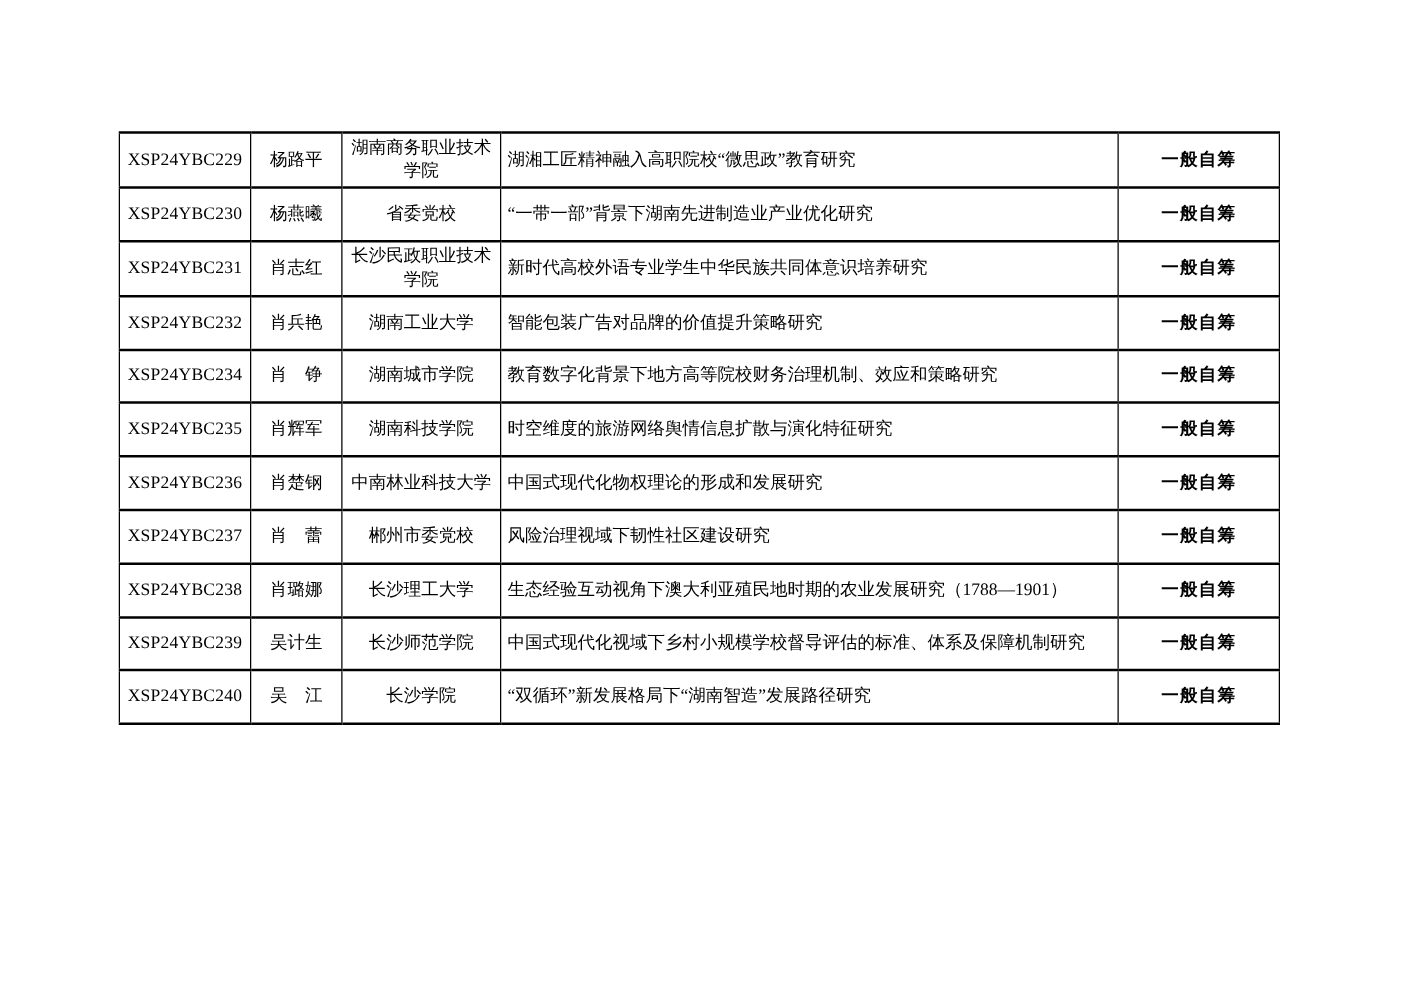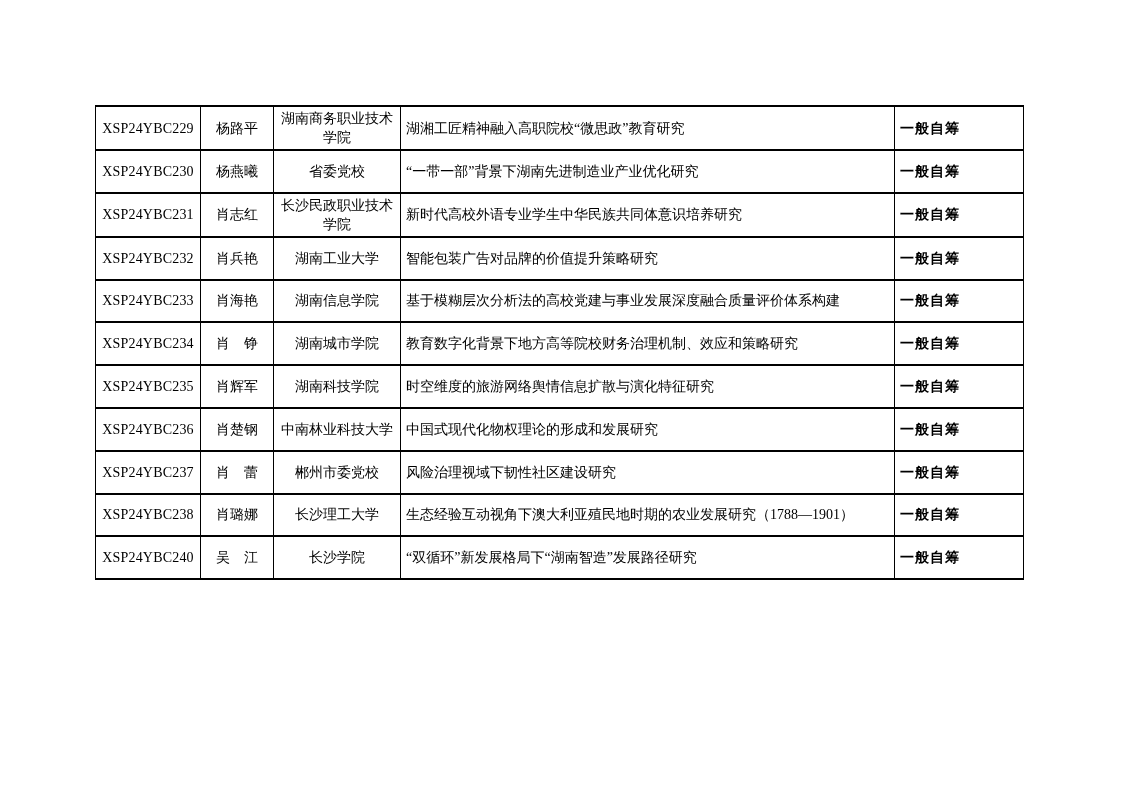--- a/index.html
+++ b/index.html
@@ -53,21 +53,21 @@
     text-align: center;
     padding: 2px 6px;
     margin-left: 18px;
   }
   td.cell-title {
     text-align: left;
     padding: 2px 7px;
     margin-left: 36px;
   }
   td.cell-funding {
-    text-align: left;
+    text-align: center;
     font-weight: bold;
     letter-spacing: 1px;
   }
   .page-footer {
     position: absolute;
     left: 97px;
     top: 703px;
     font-size: 15px;
     letter-spacing: 3px;
     color: #000000;
@@ -109,27 +109,20 @@
         <td class="cell-funding">一般自筹</td>
       </tr>
       <tr>
         <td class="cell-id">XSP24YBC232</td>
         <td class="cell-name">肖兵艳</td>
         <td class="cell-inst">湖南工业大学</td>
         <td class="cell-title">智能包装广告对品牌的价值提升策略研究</td>
         <td class="cell-funding">一般自筹</td>
       </tr>
       <tr>
-        <td class="cell-id">XSP24YBC233</td>
-        <td class="cell-name">肖海艳</td>
-        <td class="cell-inst">湖南信息学院</td>
-        <td class="cell-title">基于模糊层次分析法的高校党建与事业发展深度融合质量评价体系构建</td>
-        <td class="cell-funding">一般自筹</td>
-      </tr>
-      <tr>
         <td class="cell-id">XSP24YBC234</td>
         <td class="cell-name">肖　铮</td>
         <td class="cell-inst">湖南城市学院</td>
         <td class="cell-title">教育数字化背景下地方高等院校财务治理机制、效应和策略研究</td>
         <td class="cell-funding">一般自筹</td>
       </tr>
       <tr>
         <td class="cell-id">XSP24YBC235</td>
         <td class="cell-name">肖辉军</td>
         <td class="cell-inst">湖南科技学院</td>
@@ -151,20 +144,27 @@
         <td class="cell-funding">一般自筹</td>
       </tr>
       <tr>
         <td class="cell-id">XSP24YBC238</td>
         <td class="cell-name">肖璐娜</td>
         <td class="cell-inst">长沙理工大学</td>
         <td class="cell-title">生态经验互动视角下澳大利亚殖民地时期的农业发展研究（1788—1901）</td>
         <td class="cell-funding">一般自筹</td>
       </tr>
       <tr>
+        <td class="cell-id">XSP24YBC239</td>
+        <td class="cell-name">吴计生</td>
+        <td class="cell-inst">长沙师范学院</td>
+        <td class="cell-title">中国式现代化视域下乡村小规模学校督导评估的标准、体系及保障机制研究</td>
+        <td class="cell-funding">一般自筹</td>
+      </tr>
+      <tr>
         <td class="cell-id">XSP24YBC240</td>
         <td class="cell-name">吴　江</td>
         <td class="cell-inst">长沙学院</td>
         <td class="cell-title">“双循环”新发展格局下“湖南智造”发展路径研究</td>
         <td class="cell-funding">一般自筹</td>
       </tr>
     </tbody>
   </table>
 
   <div class="page-footer">- 42 -</div>

